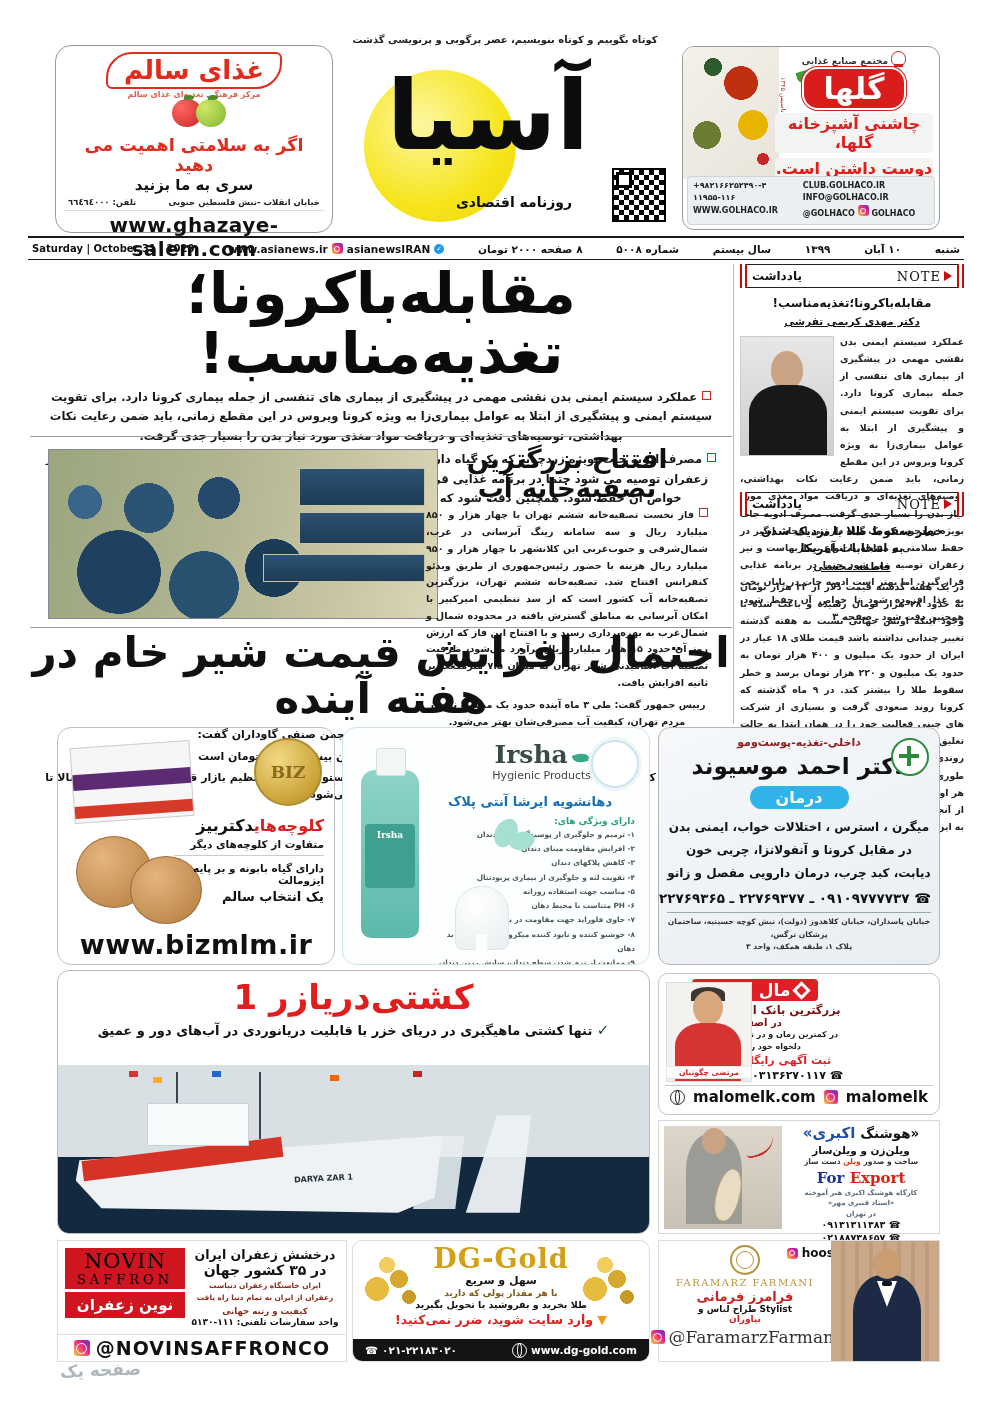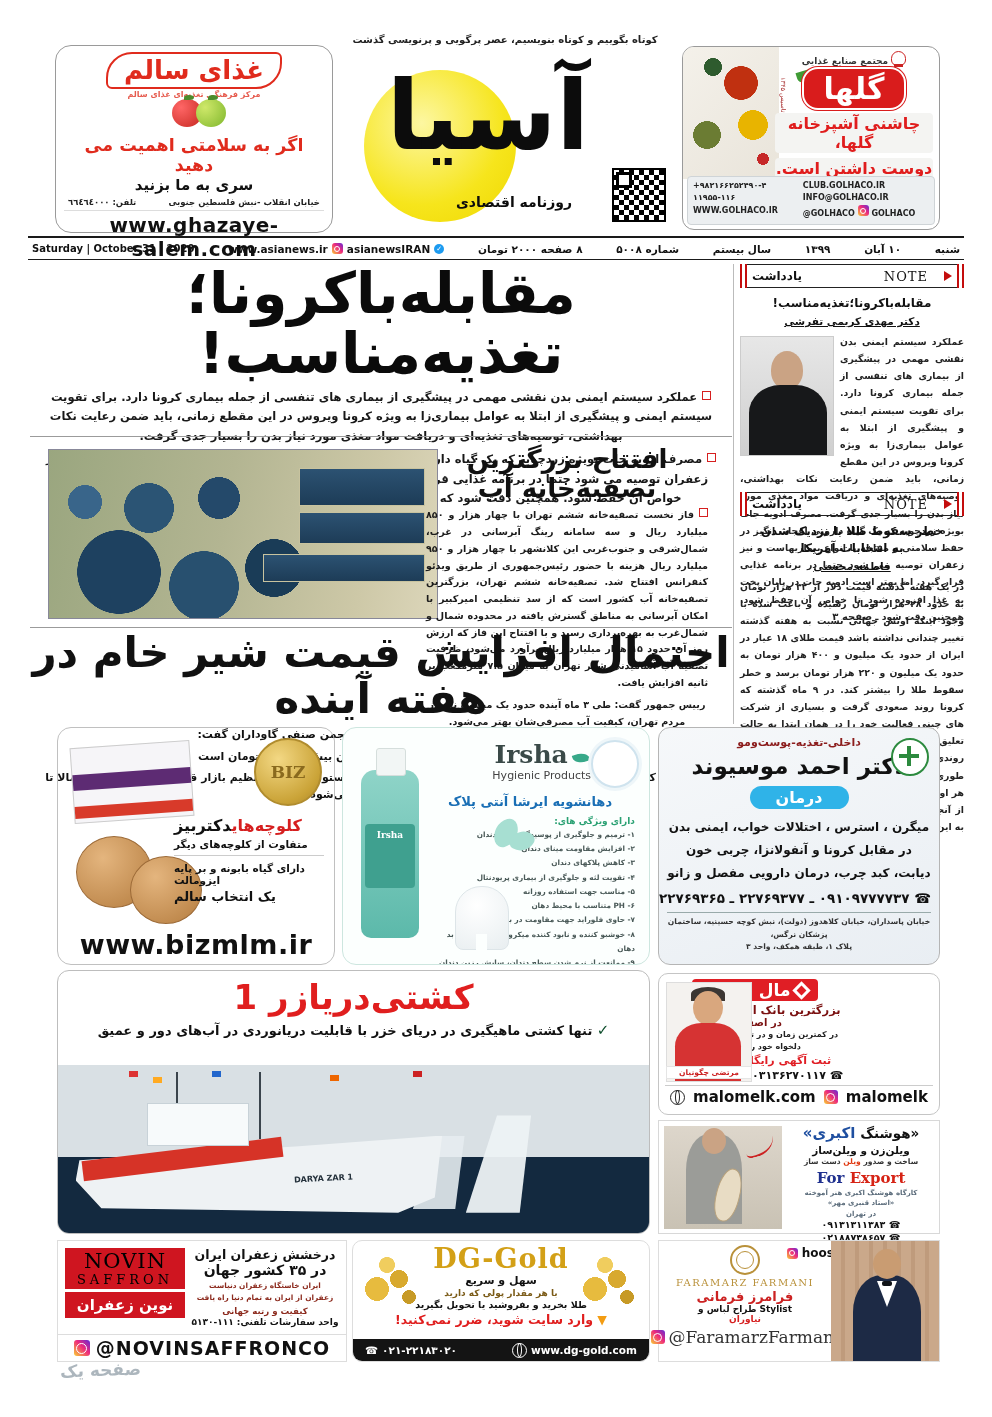--- a/index.html
+++ b/index.html
@@ -101,21 +101,21 @@
 
   
   .vdiv{left:733px;top:264px;height:460px;border-left:1px solid #bbb;width:0;}
   .note{left:740px;width:224px;box-sizing:border-box;}
   .note-hdr{position:relative;border-top:1.5px solid #222;border-bottom:1.5px solid #222;height:22px;
             display:flex;align-items:center;justify-content:space-between;padding:0 12px;}
   .note-hdr::before,.note-hdr::after{content:"";position:absolute;top:-1px;bottom:-1px;width:7px;
       background:linear-gradient(to right,#c40d0d 30%,#fff 30% 65%,#c40d0d 65%);}
   .note-hdr::before{right:0;} .note-hdr::after{left:0;}
   .note-hdr .fa{font-size:12px;font-weight:bold;}
-  .note-hdr .en{font-size:13px;font-family:"DejaVu Serif",serif;letter-spacing:1px;display:flex;align-items:center;gap:16px;}
+  .note-hdr .en{font-size:13px;font-family:"DejaVu Serif",serif;letter-spacing:1px;display:flex;align-items:center;gap:3px;}
   .tri{width:0;height:0;border-top:5px solid transparent;border-bottom:5px solid transparent;border-right:8px solid #c40d0d;transform:scaleX(-1);}
   .note-title{font-size:12px;font-weight:bold;text-align:center;margin-top:7px;line-height:1.4;}
   .note-author{font-size:10.5px;font-weight:bold;text-align:center;text-decoration:underline;margin-top:3px;}
   .note-body{font-size:9.3px;font-weight:bold;text-align:justify;line-height:1.85;margin-top:6px;color:#222;}
   .note-photo{float:left;width:92px;height:118px;margin:3px 6px 2px 0;background:linear-gradient(#e7e7e7,#cfcfcf);position:relative;overflow:hidden;border:1px solid #ccc;}
   .np-head{position:absolute;left:30px;top:14px;width:32px;height:38px;border-radius:50% 50% 46% 46%;background:#caa384;}
   .np-body{position:absolute;left:8px;top:48px;width:78px;height:70px;border-radius:40% 40% 0 0;background:#17181a;}
   .note-ref{font-size:10px;font-weight:bold;margin-top:2px;}
 
   
@@ -188,21 +188,21 @@
 
   
   .ad-biz{left:57px;top:727px;width:278px;height:238px;border:1px solid #c0c0c0;border-radius:14px;box-sizing:border-box;overflow:hidden;}
   .biz-coin{position:absolute;right:12px;top:10px;width:64px;height:64px;border-radius:50%;
             background:radial-gradient(circle at 35% 30%,#f3d884,#caa337 70%,#a9832a);display:flex;align-items:center;justify-content:center;
             color:#8a6a1e;font-weight:bold;font-size:17px;font-family:"DejaVu Serif",serif;border:2px solid #b08c2e;}
   .biz-box{position:absolute;left:14px;top:16px;width:118px;height:74px;background:#f6f5f8;border:1px solid #ccc;transform:rotate(-4deg);}
   .biz-box::before{content:"";position:absolute;left:0;right:0;top:26px;height:16px;background:#5d2b73;}
   .biz-box::after{content:"";position:absolute;left:0;right:0;bottom:4px;height:12px;background:#d83a2a;}
   .biz-cookie{position:absolute;border-radius:50%;background:radial-gradient(circle at 35% 30%,#e4b57e,#c08a4e 75%,#a9713b);border:1px solid #9c6a37;}
-  .biz-txt{position:absolute;right:10px;top:88px;width:150px;text-align:left;}
+  .biz-txt{position:absolute;right:10px;top:88px;width:150px;text-align:right;}
   .biz-title{font-size:16px;font-weight:bold;}
   .biz-l1{font-size:10.5px;font-weight:bold;margin-top:3px;border-bottom:1px solid #ccc;padding-bottom:5px;}
   .biz-l2{font-size:10.5px;font-weight:bold;margin-top:6px;}
   .biz-l3{font-size:13px;font-weight:bold;margin-top:3px;}
   .biz-url{position:absolute;left:0;right:0;bottom:4px;text-align:center;font-size:27px;font-weight:bold;letter-spacing:.5px;}
 
   .ad-irsha{left:342px;top:727px;width:308px;height:238px;border:1px solid #cde6df;border-radius:14px;background:#fcfffe;box-sizing:border-box;overflow:hidden;}
   .ir-bottle{position:absolute;left:18px;top:42px;width:58px;height:168px;background:linear-gradient(#8fd4c8,#5cb9aa);border-radius:14px 14px 10px 10px;}
   .ir-cap{position:absolute;left:33px;top:20px;width:28px;height:26px;background:#f2f6f5;border:1px solid #d5dedc;border-radius:3px;}
   .ir-label{position:absolute;left:22px;top:96px;width:50px;height:64px;background:#3fa08f;border-radius:4px;color:#fff;

